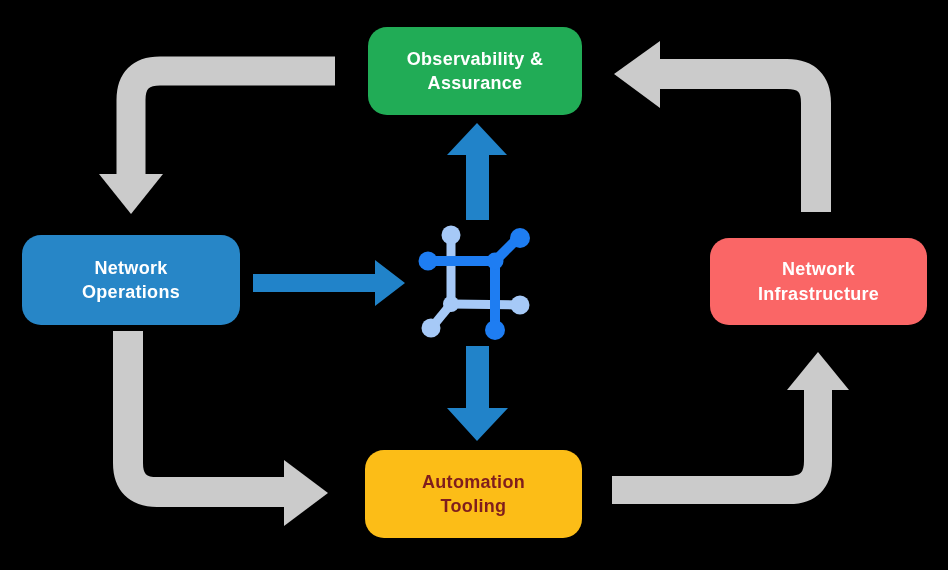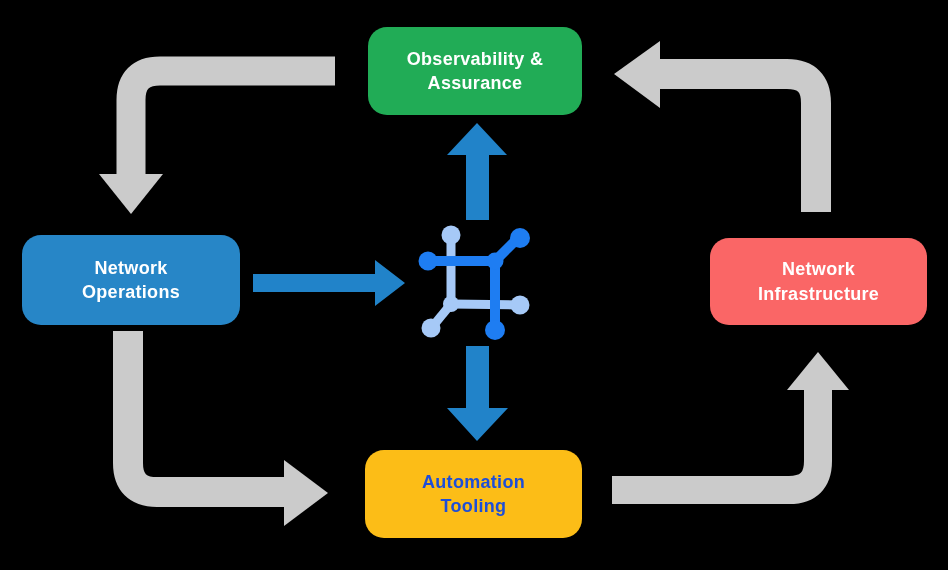--- a/index.html
+++ b/index.html
@@ -99,17 +99,17 @@
     <span class="node-label" style="color: rgb(255, 255, 255);">Network
 Operations</span>
   </div>
 
   <div class="node" id="node-infrastructure" style="background-color: rgb(250, 102, 102);">
     <span class="node-label" style="color: rgb(255, 255, 255);">Network
 Infrastructure</span>
   </div>
 
   <div class="node" id="node-automation" style="background-color: rgb(252, 189, 23);">
-    <span class="node-label" style="color: #1d4ed8;">Automation
+    <span class="node-label" style="color: #7f1d1d;">Automation
 Tooling</span>
   </div>
 
 </div>
 
 </body></html>

